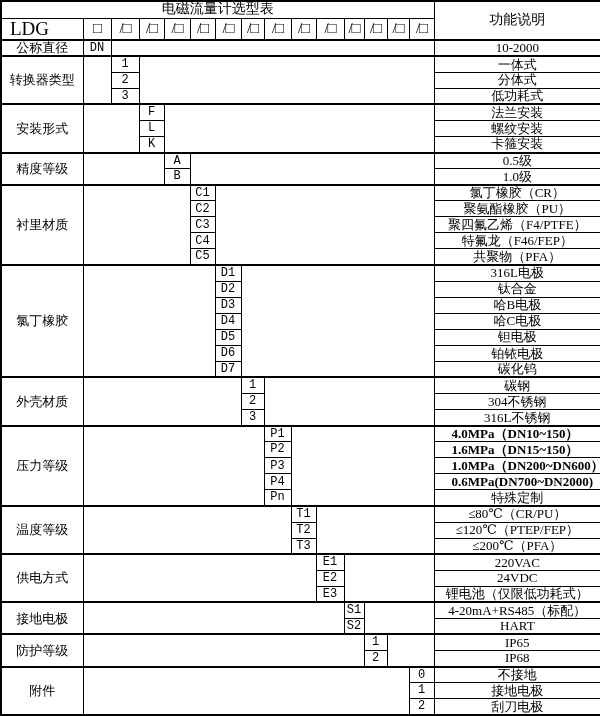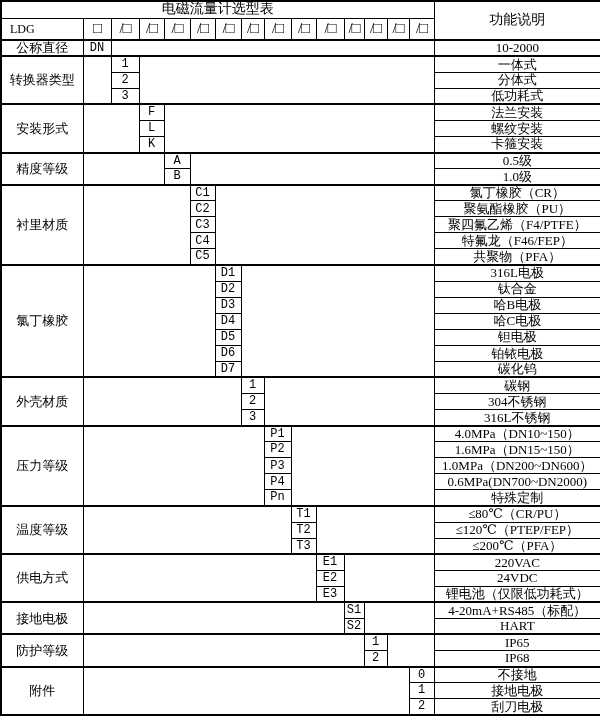--- a/index.html
+++ b/index.html
@@ -21,26 +21,26 @@
     white-space:nowrap;
     overflow:hidden;
   }
   tr{height:16px;}
   tr.title-r{height:17px;}
   tr.ldg-r{height:22px;}
   tr.bt td{border-top:2px solid #000;}
   table{border:2px solid #000;}
   .title-cell{font-size:14px;margin-left:8px;}
   .fn-header{font-size:14px;margin-top:15px;}
-  .ldg-label{text-align:left;padding-left:8px;font-size:12px;}
+  .ldg-label{text-align:left;padding-left:8px;font-size:19px;}
   .box{font-size:15px;letter-spacing:-1px;}
   .lbl{font-size:13px;}
   .code{font-size:12px;font-family:Liberation Mono, monospace;}
   .desc{font-size:13px;margin-left:40px;}
-  .desc.left{text-align:center;padding-left:0;}
+  .desc.left{text-align:left;padding-left:17px;font-weight:bold;}
 </style>
 </head>
 <body>
 
 <table>
   <colgroup>
     <col style="width:82px">
       <col style="width:28px">
       <col style="width:28px">
     <col style="width:25px">

